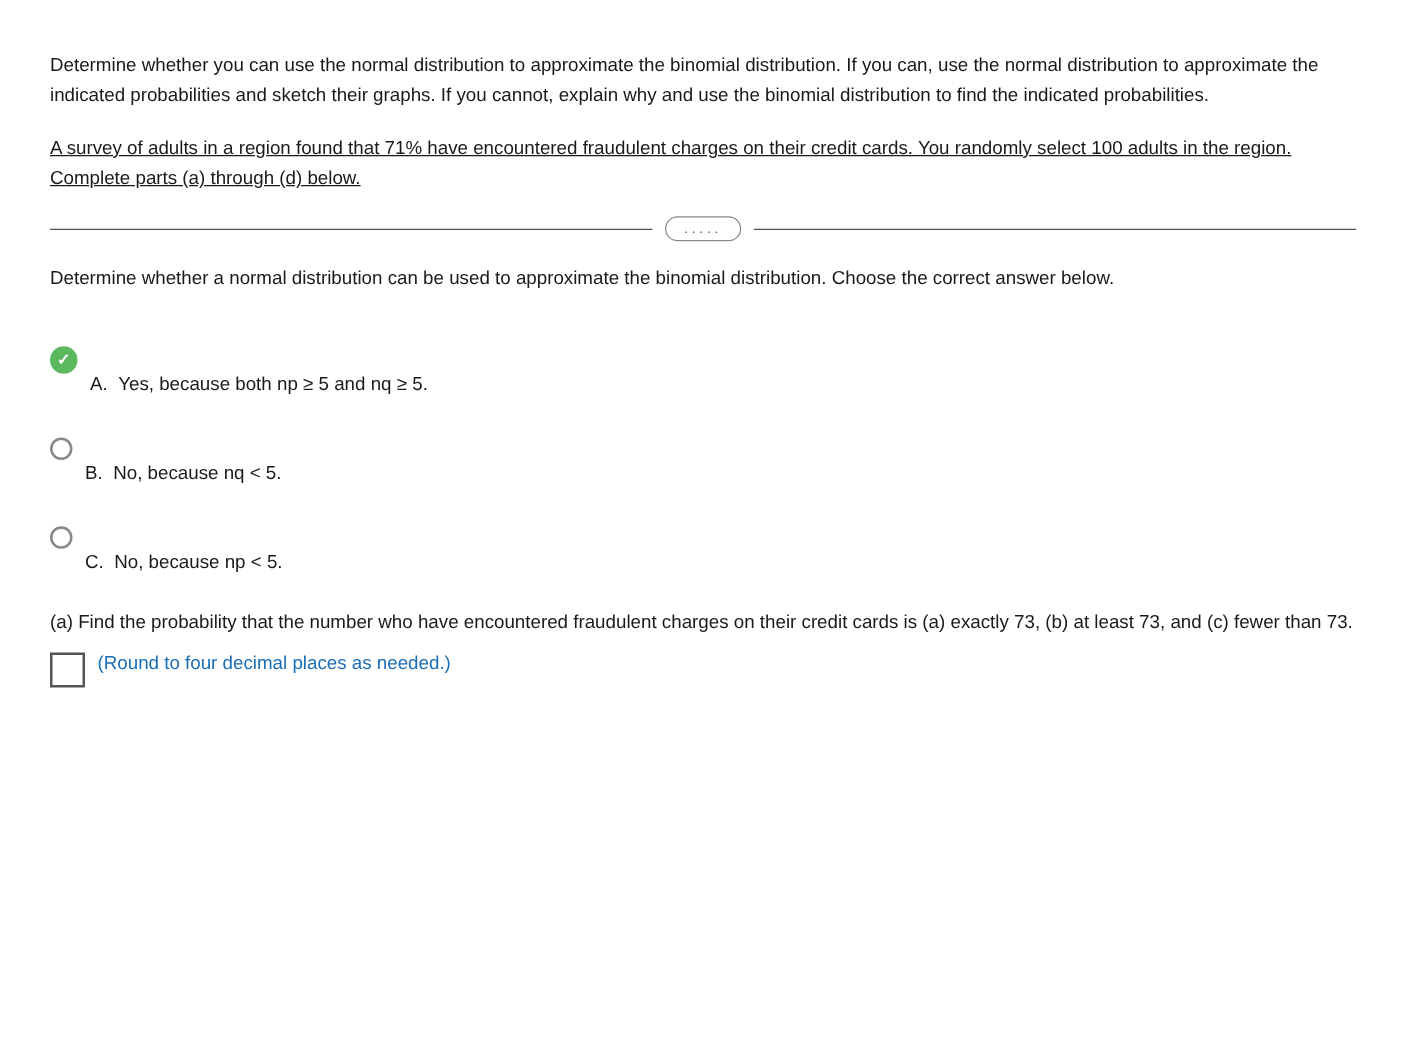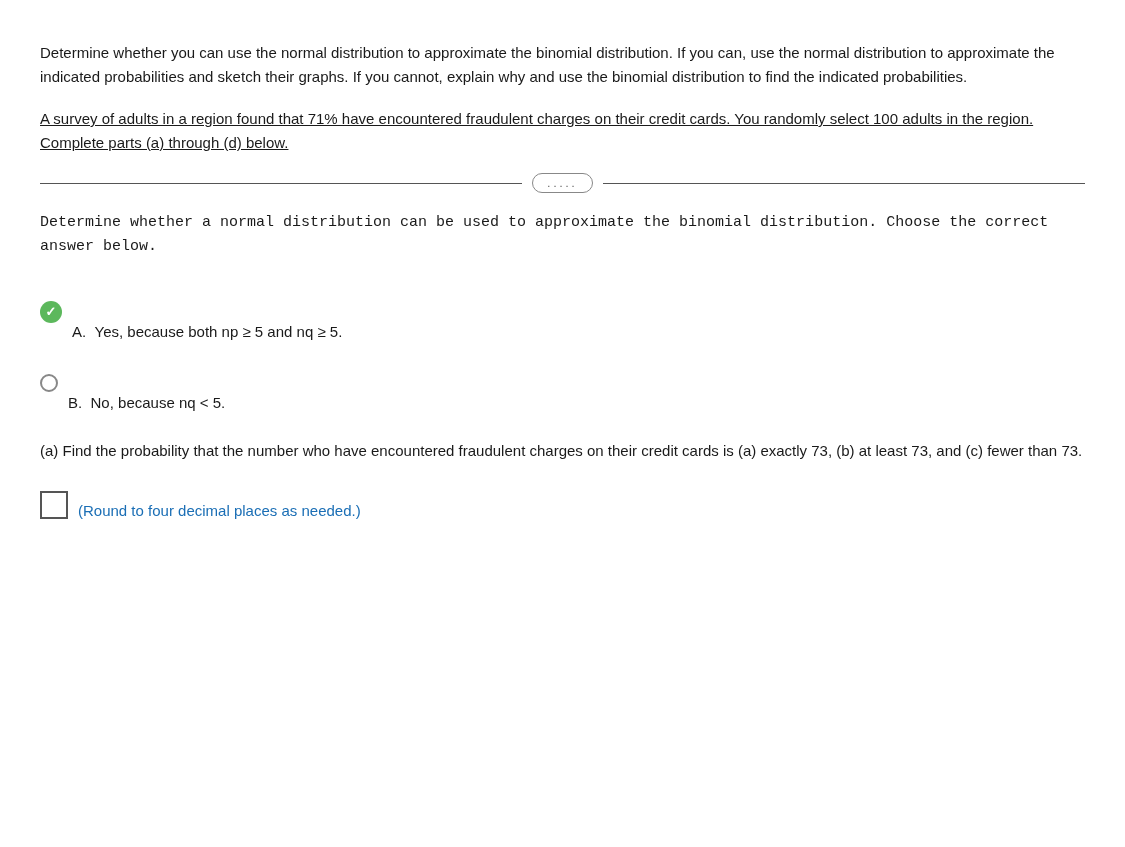--- a/index.html
+++ b/index.html
@@ -47,21 +47,20 @@
       border-radius: 12px;
       padding: 3px 14px;
       font-size: 11px;
       color: #555;
       letter-spacing: 3px;
     }
 
     .question-text {
       line-height: 1.6;
       margin-bottom: 24px;
-      font-family: Liberation Mono, monospace;
     }
 
     .options-container {
       margin-bottom: 28px;
     }
 
     .option-row {
       display: flex;
       align-items: center;
       margin-bottom: 14px;
@@ -100,26 +99,26 @@
       font-size: 15px;
       margin-top: 40px;
     }
 
     .option-letter {
       font-weight: normal;
     }
 
     .part-text {
       line-height: 1.6;
-      margin-bottom: 28px;
+      margin-bottom: 12px;
     }
 
     .input-row {
       display: flex;
-      align-items: flex-end;
+      align-items: flex-start;
       gap: 10px;
     }
 
     .answer-box {
       width: 28px;
       height: 28px;
       border: 2px solid #555;
       display: inline-block;
       flex-shrink: 0;
     }
@@ -155,20 +154,27 @@
   </div>
 
   <div class="option-row">
     <div class="radio-circle"></div>
     <span class="option-label">
       <span class="option-letter">B.</span>
       &nbsp;<span>No, because nq &lt; 5.</span>
     </span>
   </div>
 
+  <div class="option-row">
+    <div class="radio-circle"></div>
+    <span class="option-label">
+      <span class="option-letter">C.</span>
+      &nbsp;<span>No, because np &lt; 5.</span>
+    </span>
+  </div>
 
 </div>
 
 <p class="part-text">(a) Find the probability that the number who have encountered fraudulent charges on their credit cards is (a) exactly 73, (b) at least 73, and (c) fewer than 73.</p>
 
 <div class="input-row">
   <div class="answer-box"></div>
   <span class="hint-text">(Round to four decimal places as needed.)</span>
 </div>
 

